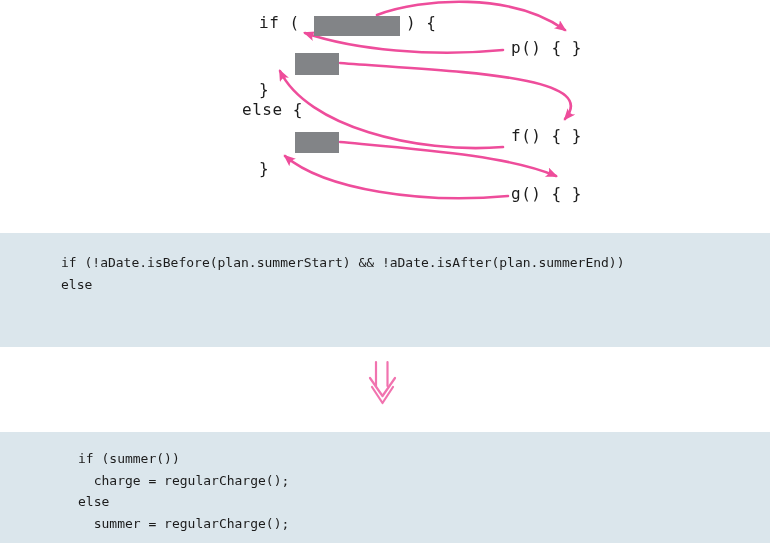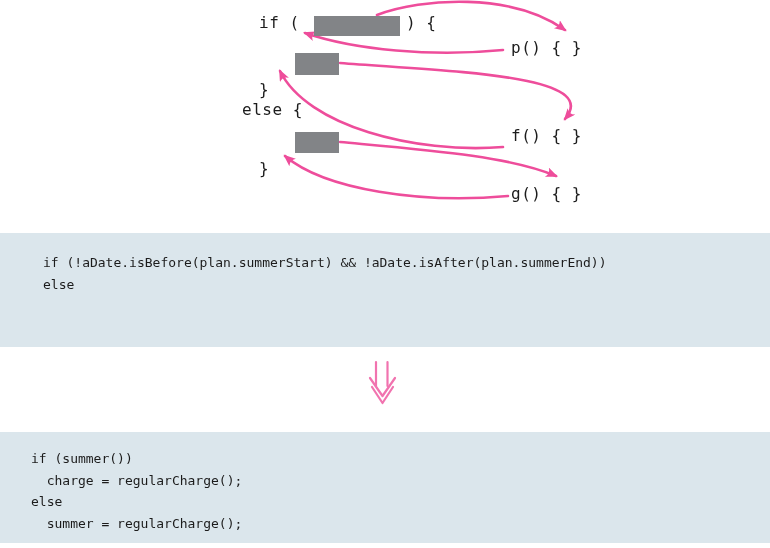--- a/index.html
+++ b/index.html
@@ -45,23 +45,24 @@
     left: 0;
     width: 770px;
     background: var(--codebg, #dbe6ec);
     box-sizing: border-box;
     color: var(--ink, #1c1c1c);
   }
   .codeblock .codeline {
     font: 13px/21.5px "DejaVu Sans Mono", monospace;
     white-space: pre;
     color: var(--ink, #1c1c1c);
+    margin-left: 18px;
   }
   #before-block { top: 233px; height: 114px; padding: 19px 0 0 43px; }
-  #after-block  { top: 432px; height: 111px; padding: 16px 0 0 31px; }
+  #after-block  { top: 432px; height: 111px; padding: 16px 0 0 60px; }
   
   .transform-arrow {
     position: absolute;
     left: 360px; top: 356px;
   }
   .transform-arrow path, .transform-arrow line {
     fill: none;
     stroke: var(--pink2, #f173af);
     stroke-width: 2.2;
     stroke-linecap: round;

